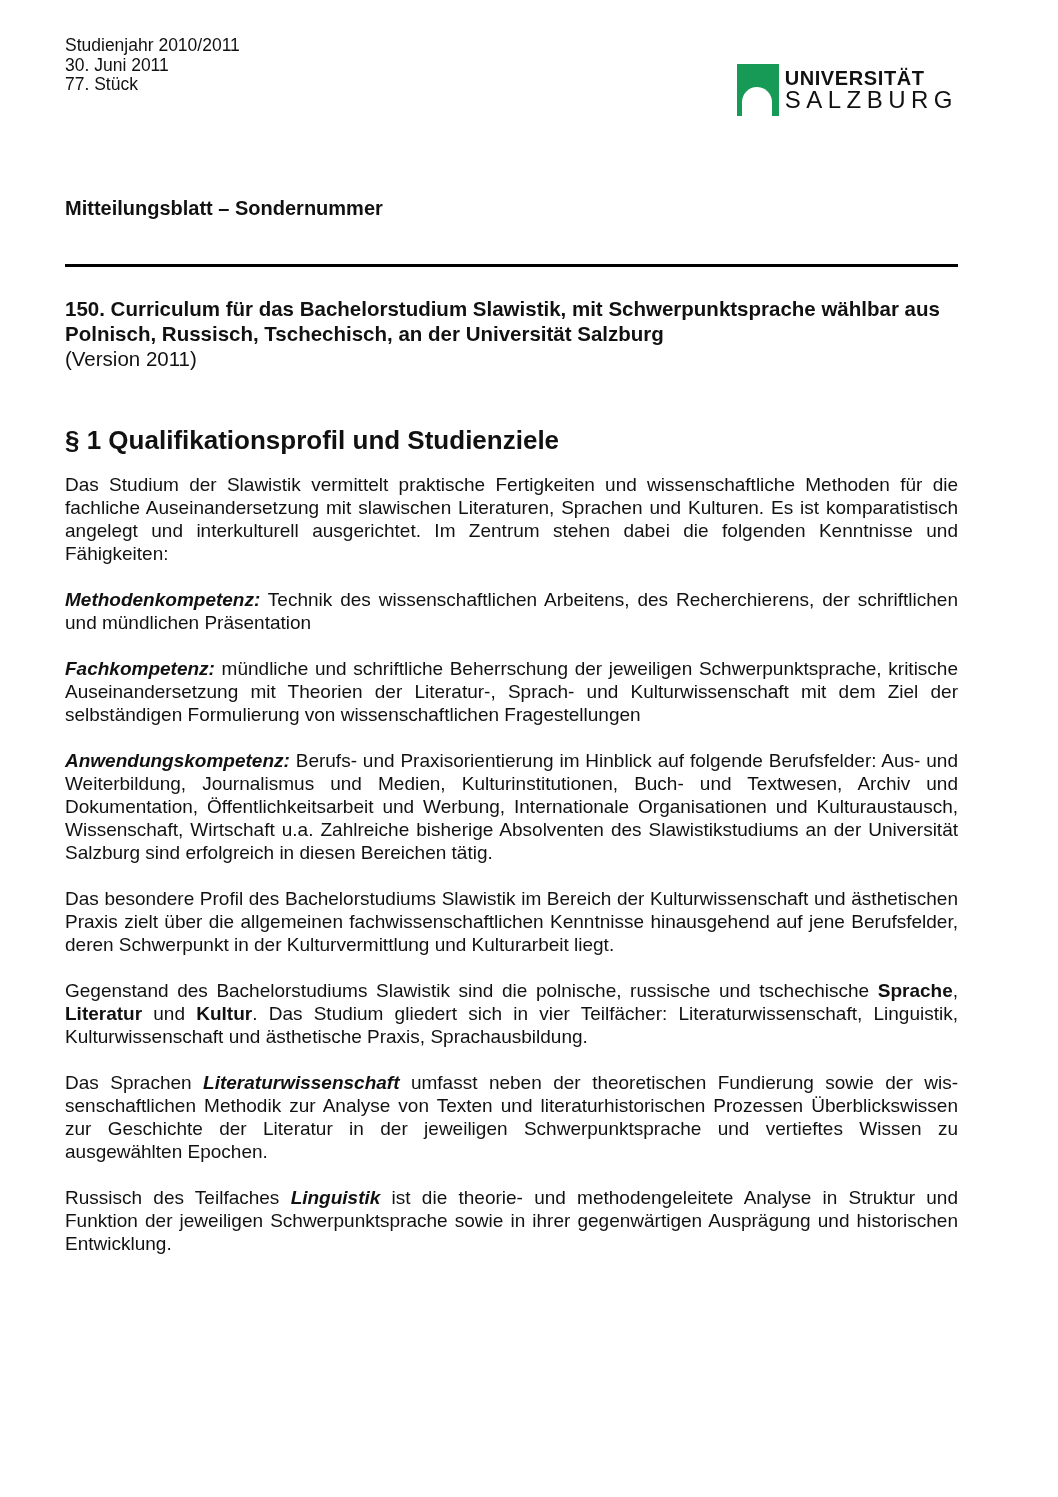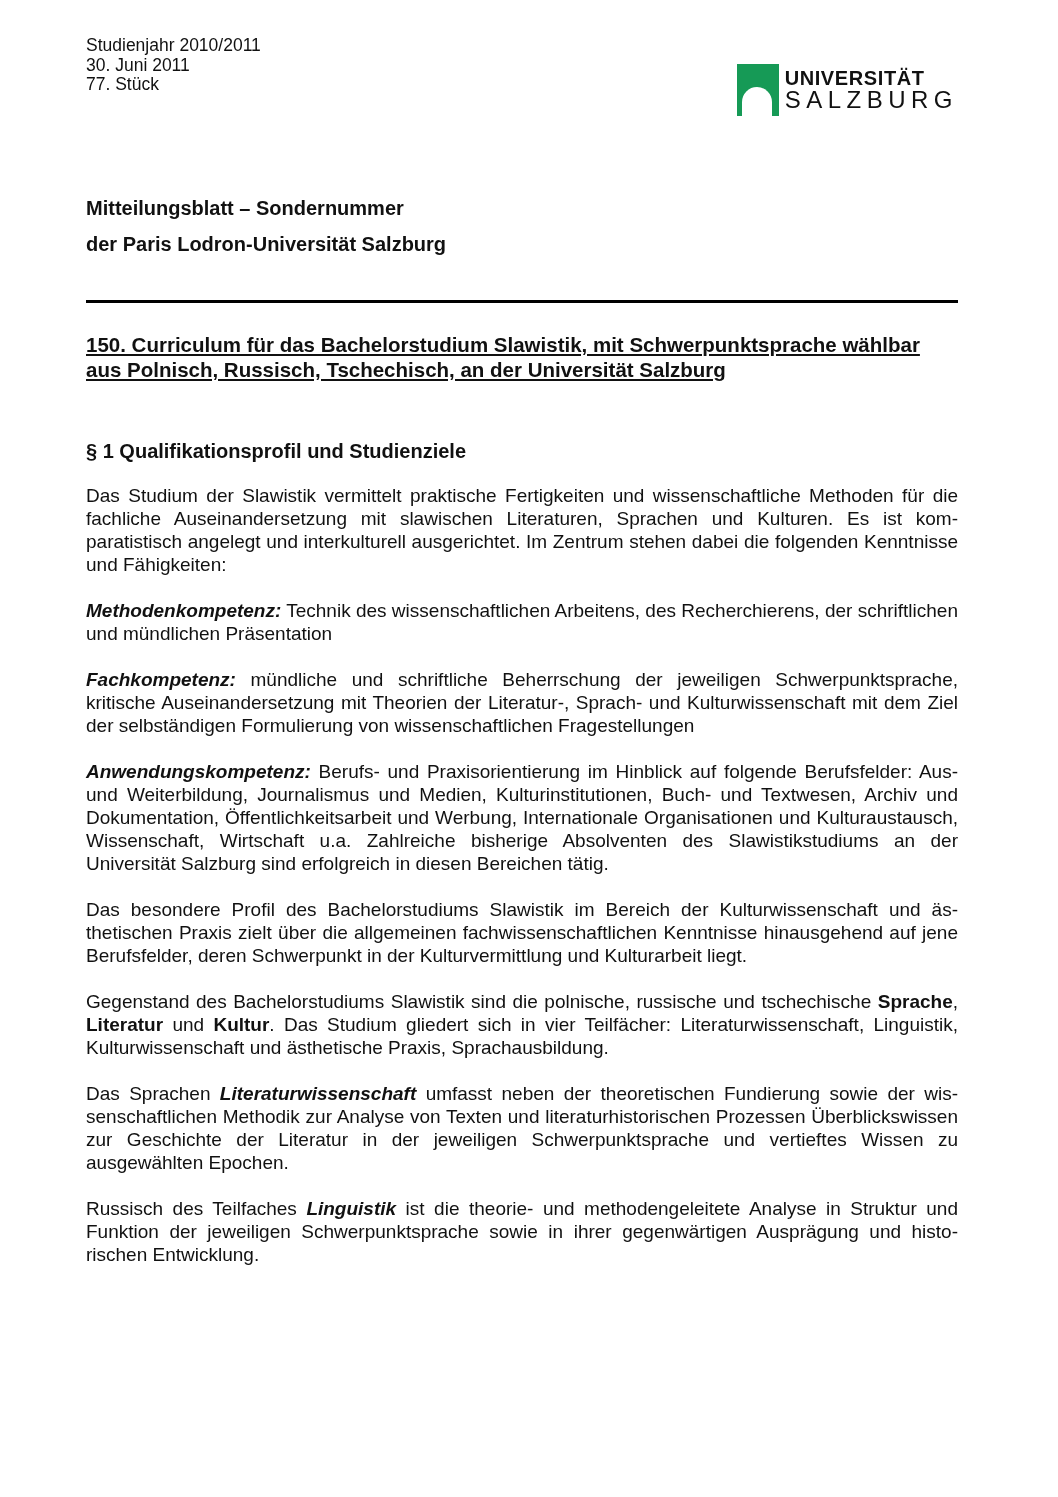--- a/index.html
+++ b/index.html
@@ -7,21 +7,21 @@
     padding: 0;
     background: #e8e8e8;
   }
   .page {
     position: relative;
     width: 1058px;
     height: 1497px;
     margin: 0 auto;
     background: #ffffff;
     box-sizing: border-box;
-    padding: 36px 100px 40px 86px;
+    padding: 36px 100px 40px 65px;
     overflow: hidden;
     font-family: "Liberation Sans", "DejaVu Sans", sans-serif;
     color: #111111;
     -webkit-font-smoothing: antialiased;
   }
   
   .header {
     display: flex;
     justify-content: space-between;
     align-items: flex-start;
@@ -81,36 +81,35 @@
   .divider {
     border: none;
     border-top: 3px solid #000000;
     margin: 38px 0 0 0;
   }
   
   .doc-heading {
     margin-top: 29px;
     font-size: 20.5px;
     line-height: 25px;
-    text-decoration: underline;
   }
   .doc-heading-text {
     font-weight: bold;
     text-align: left;
     hyphens: manual;
   }
   .doc-heading-version {
     font-weight: normal;
   }
   
   #content {
     margin-top: 58px;
   }
   .section-h {
-    font-size: 20px;
+    font-size: 26px;
     line-height: 23px;
     font-weight: bold;
     margin: 46px 0 21px 0;
   }
   .para {
     font-size: 19px;
     line-height: 23px;
     margin: 0 0 23px 0;
     text-align: justify;
     hyphens: manual;
@@ -135,27 +134,27 @@
       </div>
       <div class="logo-text">
         <div class="logo-l1">UNIVERSITÄT</div>
         <div class="logo-l2">SALZBURG</div>
       </div>
     </div>
   </div>
 
   <h1 class="title">
     <span>Mitteilungsblatt – Sondernummer</span><br>
-    <span>der Paris Lodron-Universität Salzburg</span>
   </h1>
 
   <hr class="divider">
 
   <div class="doc-heading">
     <div class="doc-heading-text">150. Curriculum für das Bachelorstudium Slawistik, mit Schwerpunktsprache wähl­bar aus Polnisch, Russisch, Tschechisch, an der Universität Salzburg</div>
+    <div class="doc-heading-version">(Version 2011)</div>
   </div>
 
   <div id="content">
       <div class="section-h">§ 1 Qualifikationsprofil und Studienziele</div>
       <p class="para"><span>Das Studium der Slawistik vermittelt praktische Fertigkeiten und wissenschaftliche Methoden für die fachliche Auseinandersetzung mit slawischen Literaturen, Sprachen und Kulturen. Es ist kom­paratistisch angelegt und interkulturell ausgerichtet. Im Zentrum stehen dabei die folgenden Kenntnisse und Fähigkeiten:</span></p>
       <p class="para"><span class="b i">Methodenkompetenz:</span><span> Technik des wissenschaftlichen Arbeitens, des Recherchierens, der schriftlichen und mündlichen Präsentation</span></p>
       <p class="para"><span class="b i">Fachkompetenz:</span><span> mündliche und schriftliche Beherrschung der jeweiligen Schwerpunktsprache, kritische Auseinandersetzung mit Theorien der Literatur-, Sprach- und Kulturwissenschaft mit dem Ziel der selbständigen Formulierung von wissenschaftlichen Fragestellungen</span></p>
       <p class="para"><span class="b i">Anwendungskompetenz:</span><span> Berufs- und Praxisorientierung im Hinblick auf folgende Berufsfelder: Aus- und Weiterbildung, Journalismus und Medien, Kulturinstitutionen, Buch- und Textwesen, Ar­chiv und Dokumentation, Öffentlichkeitsarbeit und Werbung, Internationale Organisationen und Kulturaustausch, Wissenschaft, Wirtschaft u.a. Zahlreiche bisherige Absolventen des Slawistikstu­diums an der Universität Salzburg sind erfolgreich in diesen Bereichen tätig.</span></p>
       <p class="para"><span>Das besondere Profil des Bachelorstudiums Slawistik im Bereich der Kulturwissenschaft und äs­thetischen Praxis zielt über die allgemeinen fachwissenschaftlichen Kenntnisse hinausgehend auf jene Berufsfelder, deren Schwerpunkt in der Kulturvermittlung und Kulturarbeit liegt.</span></p>
       <p class="para"><span>Gegenstand des Bachelorstudiums Slawistik sind die polnische, russische und tschechische </span><span class="b">Sprache</span><span>, </span><span class="b">Literatur</span><span> und </span><span class="b">Kultur</span><span>. Das Studium gliedert sich in vier Teilfächer: Literaturwissenschaft, Linguistik, Kulturwissenschaft und ästhetische Praxis, Sprachausbildung.</span></p>

